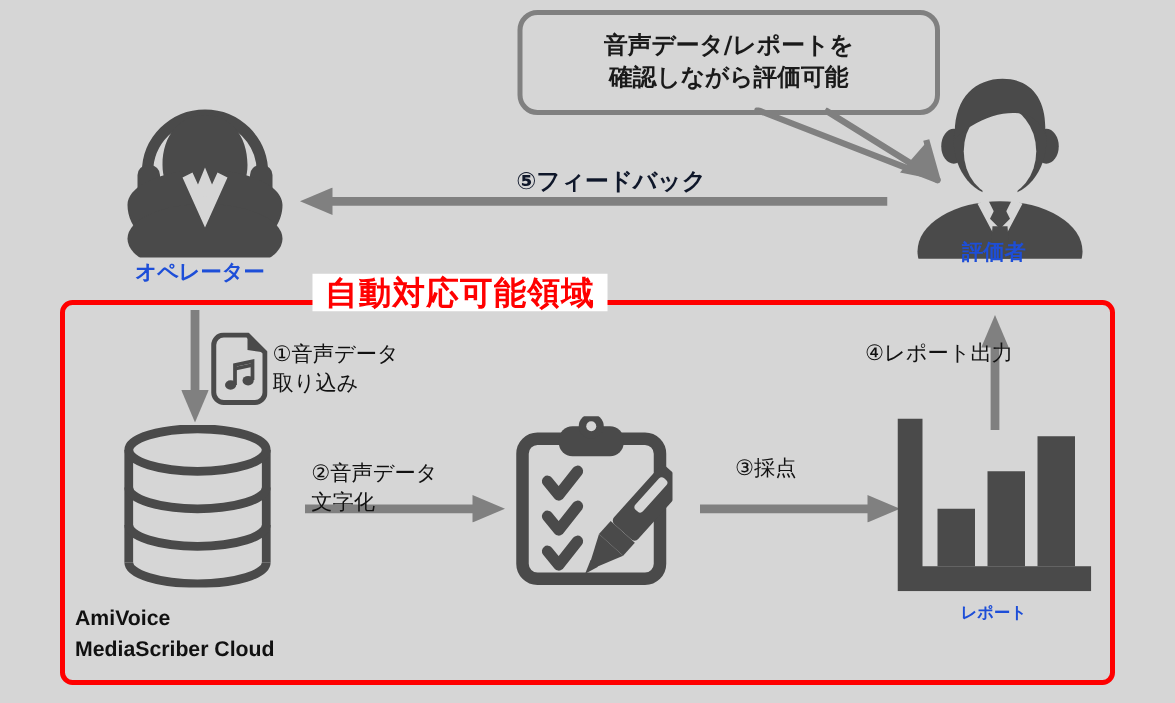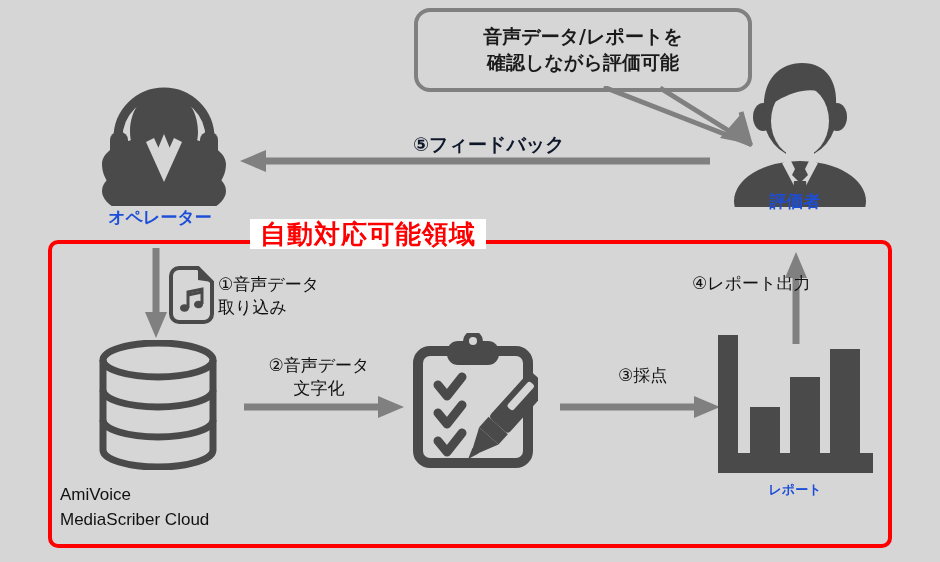--- a/index.html
+++ b/index.html
@@ -90,34 +90,34 @@
   }
   #report-label {
     left: 735px; top: 481px; width: 120px;
     text-align: center; font-size: 13px;
   }
   #amivoice-label {
     left: 60px; top: 483px; width: 260px;
     font-size: 17px; line-height: 1.45;
     white-space: pre-line;
     font-family: "Liberation Sans", sans-serif;
-    font-weight: normal; color: #111111;
+    font-weight: bold; color: #111111;
   }
 
   .step-label {
     font-family: "DejaVu Sans", sans-serif;
     color: #111111;
     font-weight: normal;
     font-size: 17px;
     line-height: 1.35;
     white-space: pre-line;
   }
   #step1-label { left: 218px; top: 273px; }
-  #step2-label { left: 249px; top: 354px; text-align: center; width: 140px;}
-  #step3-label { left: 588px; top: 364px; margin-left: 30px; }
+  #step2-label { left: 249px; top: 368px; width: 140px;}
+  #step3-label { left: 588px; top: 364px; }
   #step4-label { left: 652px; top: 272px; margin-left: 40px; }
   #feedback-label {
     left: 413px; top: 132px;
     font-family: "DejaVu Sans", sans-serif;
     font-weight: bold; font-size: 19px; color: #0f172a;
     white-space: nowrap;
   }
 </style>
 </head>
 <body>

